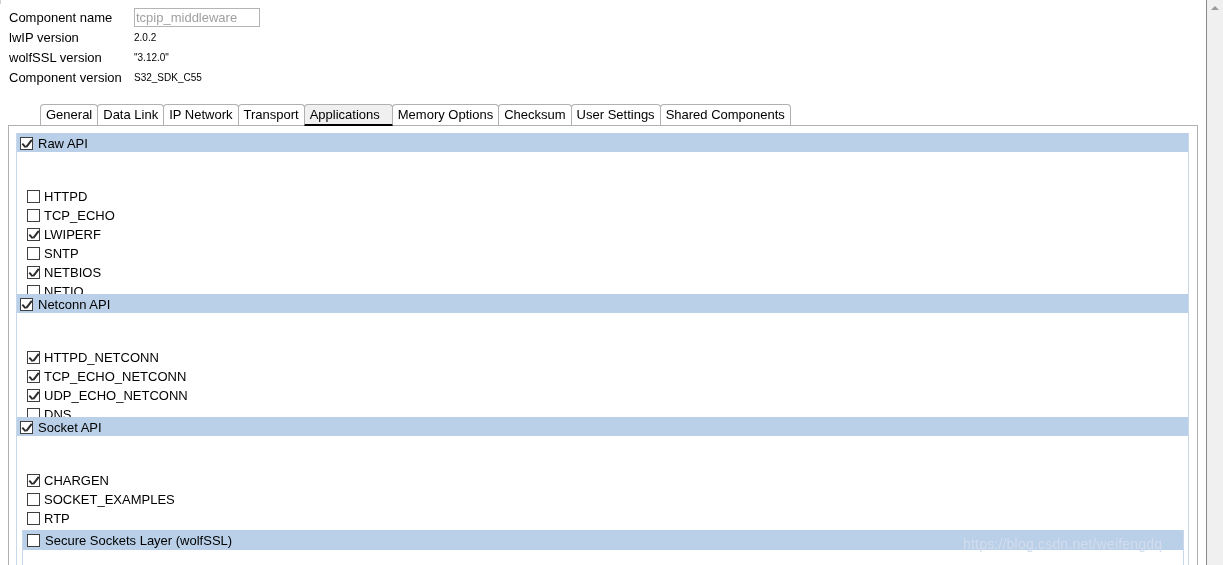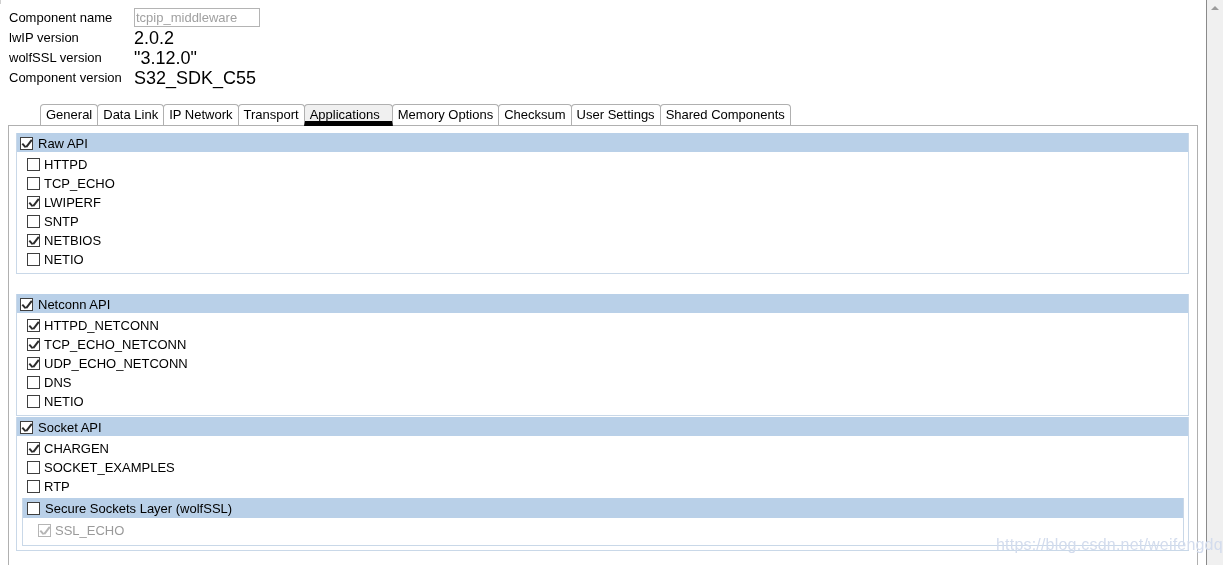--- a/index.html
+++ b/index.html
@@ -53,21 +53,21 @@
     left: 9px;
     top: 0;
     font-size: 13px;
     color: #000;
     line-height: 20px;
   }
   .prop-value {
     position: absolute;
     left: 134px;
     top: 0;
-    font-size: 18px;
+    font-size: 10px;
     color: #000;
     line-height: 20px;
   }
   .prop-input {
     position: absolute;
     left: 134px;
     top: 0;
     width: 126px;
     height: 19px;
     box-sizing: border-box;
@@ -106,21 +106,21 @@
     margin-right: -1px;
     color: #000;
     white-space: nowrap;
   }
   .tab.selected {
     background: #f0f0f0;
     z-index: 3;
     height: 22px;
     line-height: 20px;
     padding-right: 12px;
-    border-bottom: 5px solid #000000;
+    border-bottom: 2px solid #000000;
   }
 
   
   #tabpanel {
     position: absolute;
     left: 8px;
     top: 121px;
     width: 1190px;
     height: 444px;
     box-sizing: border-box;
@@ -151,20 +151,21 @@
     top: 0;
     line-height: 19px;
     font-size: 13px;
     color: #000;
     white-space: nowrap;
   }
   .group-body {
     position: relative;
     background: #ffffff;
     padding: 3px 0 4px 0;
+    margin-top: 32px;
   }
 
   
   .subgroup {
     position: relative;
     margin: 2px 4px 0 5px;
     border: 1px solid #c9d8e8;
     border-top: none;
     background: #ffffff;
   }
@@ -264,23 +265,23 @@
     position: absolute;
     top: 0;
     width: 1px;
     height: 565px;
     background: #cfcfcf;
   }
 
   
   #watermark {
     position: absolute;
-    left: 996px;
+    left: 963px;
     top: 536px;
-    font-size: 16px;
+    font-size: 14px;
     color: #d3dced;
     white-space: nowrap;
     letter-spacing: 0.2px;
   }
 </style>
 </head>
 <body>
 
 <div id="window">
 

